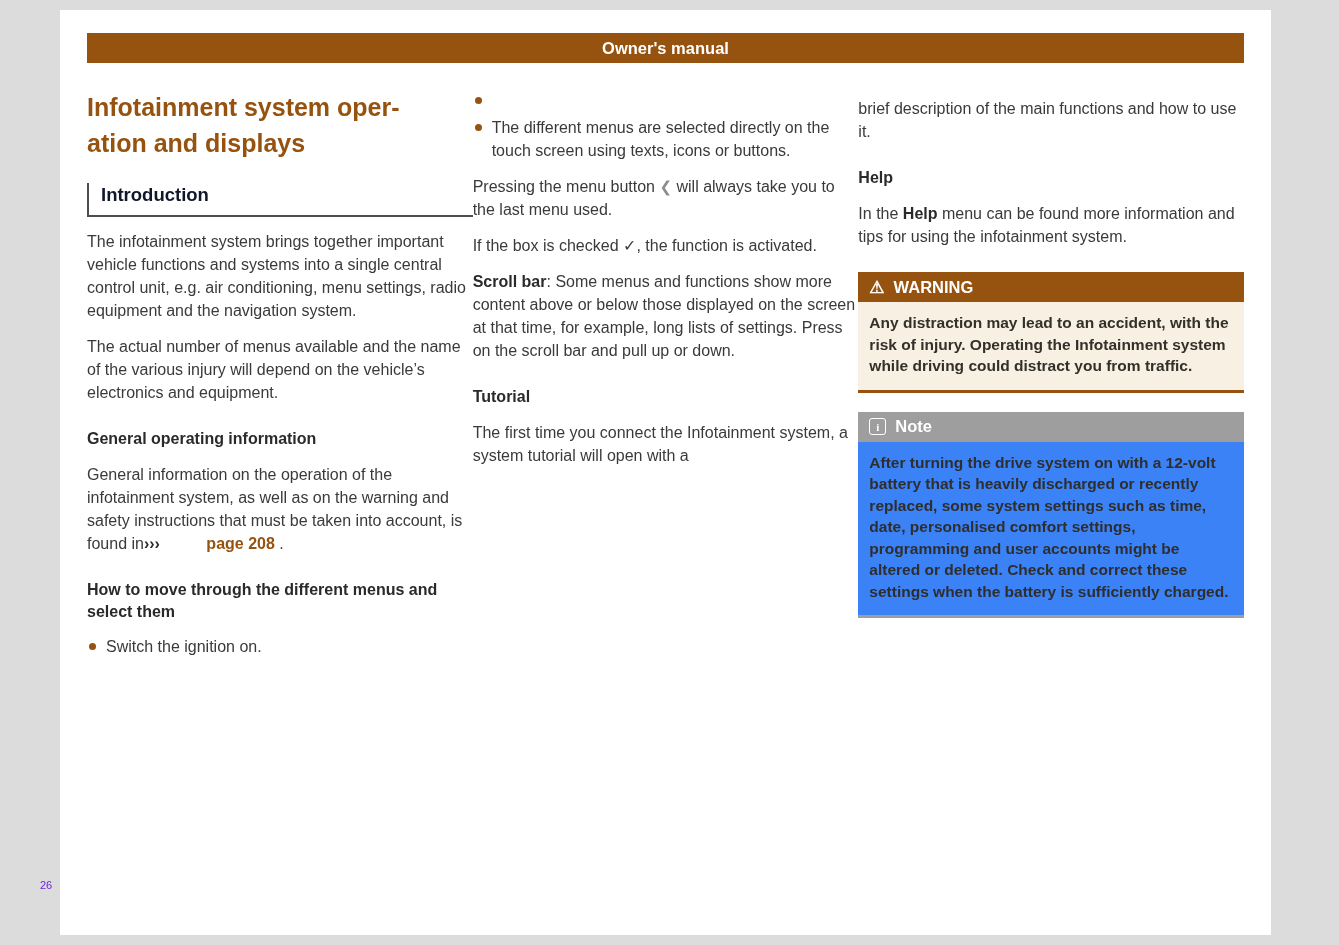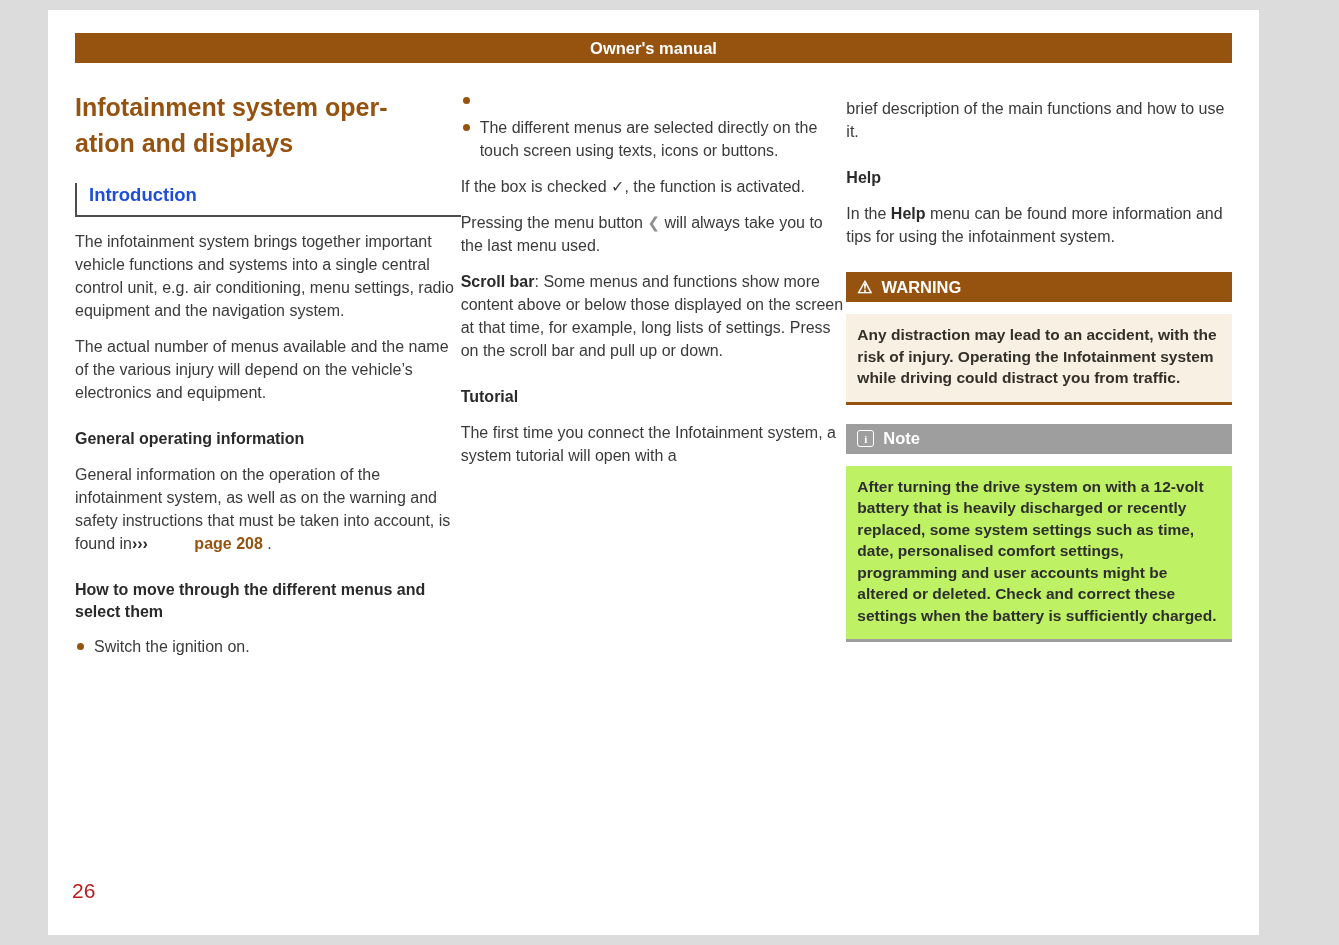--- a/index.html
+++ b/index.html
@@ -6,21 +6,21 @@
   html,body { width:1339px; height:945px; }
   body {
     background:#dcdcdc;
     font-family:"Liberation Sans", sans-serif;
     color:#3a3a3a;
     position:relative;
     overflow:hidden;
   }
   .sheet {
     position:absolute;
-    left:48px; top:10px;
+    left:60px; top:10px;
     width:1211px; height:925px;
     background:#ffffff;
   }
   .header-bar {
     margin:23px 27px 0 27px;
     height:30px;
     background:#96520f;
     color:#ffffff;
     font-size:16.5px;
     font-weight:bold;
@@ -40,21 +40,21 @@
     font-size:25px;
     line-height:36px;
   }
   .section-heading {
     margin-top:22px;
     border-left:2px solid #4d4d4d;
     border-bottom:2px solid #4d4d4d;
     padding:1px 0 9px 12px;
     font-size:18.5px;
     font-weight:bold;
-    color:#1d4ed8;
+    color:#0f172a;
   }
   .para {
     font-size:16px;
     line-height:23px;
     margin-top:13px;
   }
   .para.first { margin-top:8px; }
   .sub-heading {
     font-size:16px;
     font-weight:bold;
@@ -94,24 +94,23 @@
     font-size:16.5px;
   }
   .warning .box-header { background:#96520f; }
   .note .box-header { background:#9e9e9e; }
   .box-body {
     padding:10px 11px 13px 11px;
     font-size:15.5px;
     line-height:21.5px;
     font-weight:bold;
     color:#33302a;
-    margin-top:12px;
   }
   .warning .box-body { background:#f7f0e3; border-bottom:3px solid #96520f; }
-  .note .box-body { background:#bef264; border-bottom:3px solid #9e9e9e; color:#2e2e2e; }
+  .note .box-body { background:#3b82f6; border-bottom:3px solid #9e9e9e; color:#2e2e2e; }
 
   .warn-glyph {
     font-size:17px;
     margin-right:9px;
     line-height:1;
   }
   .note-glyph {
     width:17px; height:17px;
     border:1.5px solid #ffffff;
     border-radius:3px;
@@ -120,23 +119,22 @@
     justify-content:center;
     font-size:11px;
     font-weight:bold;
     font-family:"Liberation Serif", serif;
     margin-right:9px;
     flex:none;
   }
   .page-number {
     position:absolute;
     left:40px; top:879px;
-    font-size:21px;
-    color:#b91c1c;
-    margin-left:32px;
+    font-size:11px;
+    color:#6d28d9;
   }
 </style>
 </head>
 <body>
 
 <div class="sheet">
 
   <div class="header-bar">
     <span>Owner's manual</span>
   </div>
@@ -171,25 +169,25 @@
     <div class="col">
       <div class="bullet-row first">
         <span class="bullet-dot"></span>
       </div>
       <div class="bullet-row">
         <span class="bullet-dot"></span>
         <span>The different menus are selected directly on the touch screen using texts, icons or buttons.</span>
       </div>
 
       <p class="para">
+        <span>Pressing the menu button </span><span class="menu-back">❮</span><span> will always take you to the last menu used.</span>
+      </p>
+
+      <p class="para">
         <span>If the box is checked </span><span>✓</span><span>, the function is activated.</span>
-      </p>
-
-      <p class="para">
-        <span>Pressing the menu button </span><span class="menu-back">❮</span><span> will always take you to the last menu used.</span>
       </p>
 
 
       <p class="para">
         <span class="bold-lead">Scroll bar</span><span>: Some menus and functions show more content above or below those displayed on the screen at that time, for example, long lists of settings. Press on the scroll bar and pull up or down.</span>
       </p>
 
       <div class="sub-heading">Tutorial</div>
       <p class="para">The first time you connect the Infotainment system, a system tutorial will open with a</p>
     </div>

